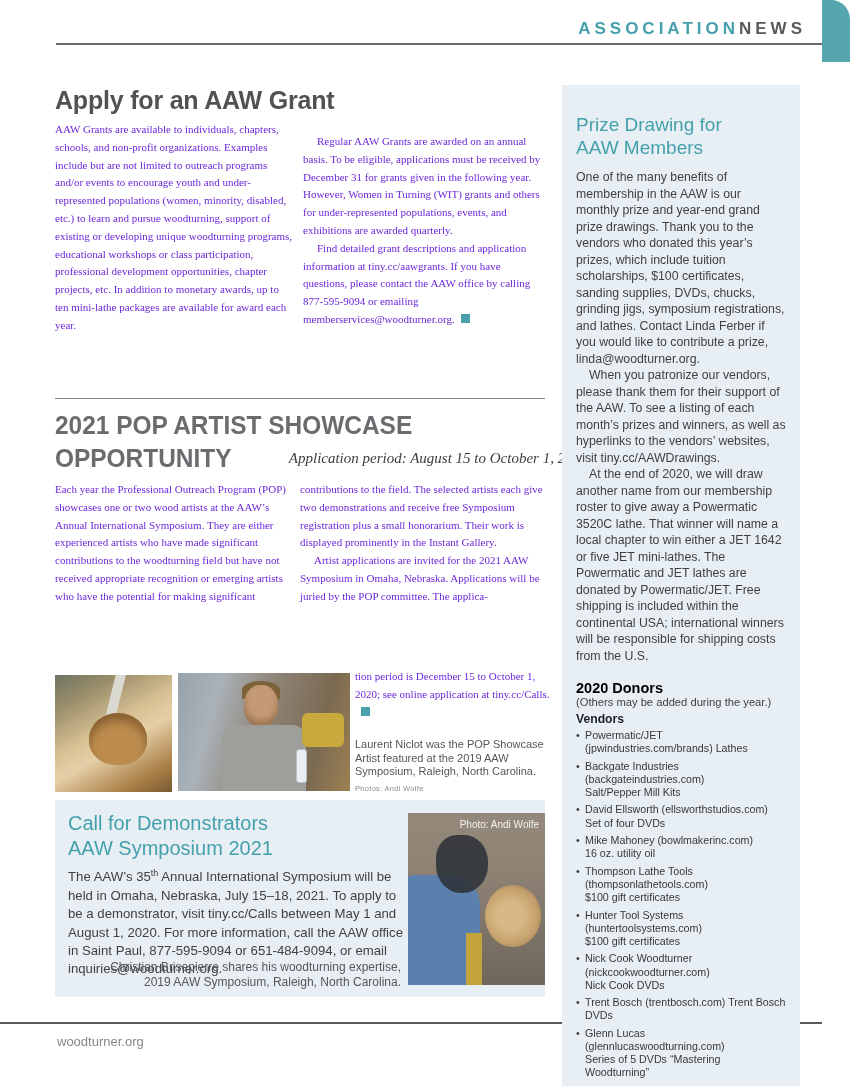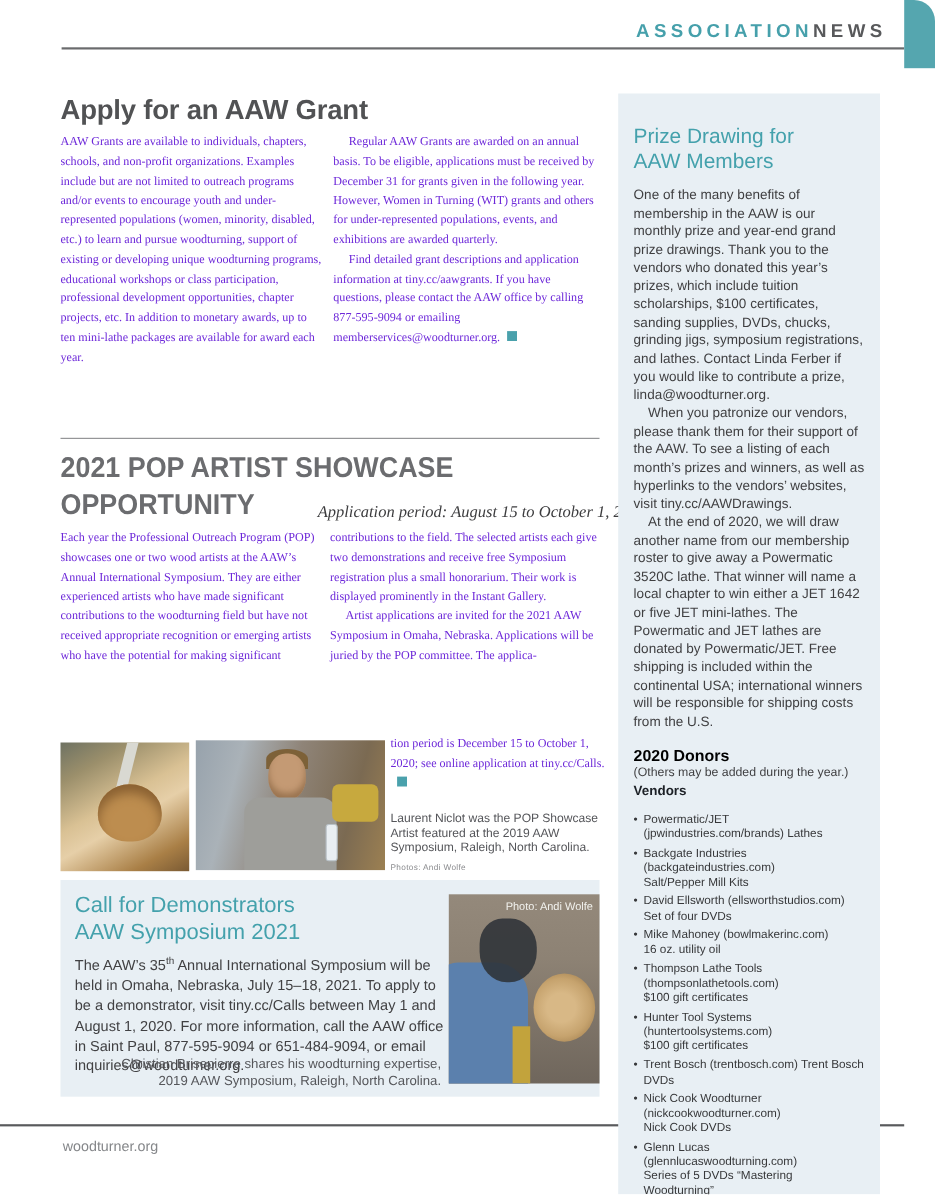--- a/index.html
+++ b/index.html
@@ -15,27 +15,27 @@
   .teal-bar    { position:absolute; left:822px; top:0; width:28px; height:62px; background:#55a6af; }
 
   
   .serif { font-family:"Liberation Serif", serif; color:#6d28d9; font-size:11px; line-height:17.8px; }
   .indent { text-indent:14px; }
   .end-marker { display:inline-block; width:9px; height:9px; background:#4aa1ac; margin-left:6px; vertical-align:baseline; }
 
   
   .h1-title { position:absolute; left:55px; top:86px; font-size:25px; font-weight:bold; color:#515254; letter-spacing:-0.2px; }
   .a1-col1 { position:absolute; left:55px;  top:121px; width:238px; }
-  .a1-col2 { position:absolute; left:303px; top:121px; width:243px; }
+  .a1-col2 { position:absolute; left:303px; top:133px; width:243px; }
   .divider { position:absolute; left:55px; top:398px; width:490px; height:1px; background:#8a8b8d; }
 
   
   .h2-block { position:absolute; left:55px; top:409px; }
   .h2-line { font-size:26px; font-weight:bold; color:#6b6c6f; line-height:33px; transform:scaleX(.94); transform-origin:left; white-space:nowrap; }
-  .h2-row { display:flex; align-items:flex-end; }
+  .h2-row { display:flex; align-items:center; }
   .app-period { font-family:"Liberation Serif", serif; font-style:italic; font-weight:normal; font-size:15px; color:#3d3d3f; margin-left:46px; letter-spacing:0; transform:none; }
   .pop-col1 { position:absolute; left:55px;  top:481px; width:241px; }
   .pop-col2 { position:absolute; left:300px; top:481px; width:246px; }
   .pop-cont { position:absolute; left:355px; top:668px; width:195px; }
 
   
   .photo { position:absolute; overflow:hidden;padding-left:26px; }
   .photo1 { left:55px; top:675px; width:117px; height:117px;
     background:linear-gradient(150deg,#6e7262 0%,#9b8f6b 20%,#d9c194 45%,#e6cfa8 58%,#a97f46 84%,#7a5a33 100%); }
   .photo1::before { content:""; position:absolute; left:52px; top:-12px; width:10px; height:95px; background:#d9d9d2; transform:rotate(14deg); }
@@ -66,21 +66,21 @@
   .call-body sup { font-size:9px; }
   .call-caption { position:absolute; left:13px; top:160px; width:333px; text-align:right; font-size:12px; line-height:15px; color:#55565a; }
 
   
   .sidebar { position:absolute; left:562px; top:85px; width:238px; height:1001px; background:#e8eff4; z-index:2; padding:28px 14px; }
   .sb-title { font-size:19px; line-height:23px; color:#44a1ac; margin-bottom:10px; }
   .sb-para { font-size:12.3px; line-height:16.5px; color:#3f3f41; }
   .sb-para.sb-indent { text-indent:13px; }
   .donors-heading { margin-top:16px; font-size:14.5px; font-weight:bold; color:#000000; }
   .donors-note { font-size:11.2px; color:#3f3f41; margin-bottom:4px; }
-  .vendors-label { font-size:12.2px; font-weight:bold; color:#1c2026; margin-bottom:13px; }
+  .vendors-label { font-size:12.2px; font-weight:bold; color:#1c2026; margin-bottom:3px; }
   .donor-list { list-style:none; }
   .donor-item { position:relative; padding-left:9px; margin-bottom:4.5px; font-size:10.7px; line-height:13.1px; color:#37383a; }
   .donor-item::before { content:"\2022"; position:absolute; left:0; top:0; }
   .donor-line:empty { display:none; }
 
   
   .footer-rule { position:absolute; left:0; top:1022px; width:822px; height:2px; background:#595a5c; z-index:1; }
   .footer-site { position:absolute; left:57px; top:1034px; font-size:13px; color:#85878a; z-index:1; }
 </style>
 </head>
@@ -192,31 +192,31 @@
 
         </li>
 
         <li class="donor-item">
           <div class="donor-line">Hunter Tool Systems (huntertoolsystems.com)</div>
           <div class="donor-line">$100 gift certificates</div>
 
         </li>
 
         <li class="donor-item">
-          <div class="donor-line">Trent Bosch (trentbosch.com) Trent Bosch DVDs</div>
-
-        </li>
-
-        <li class="donor-item">
           <div class="donor-line">Nick Cook Woodturner (nickcookwoodturner.com)</div>
           <div class="donor-line">Nick Cook DVDs</div>
 
         </li>
 
         <li class="donor-item">
+          <div class="donor-line">Trent Bosch (trentbosch.com) Trent Bosch DVDs</div>
+
+        </li>
+
+        <li class="donor-item">
           <div class="donor-line">Glenn Lucas (glennlucaswoodturning.com)</div>
           <div class="donor-line">Series of 5 DVDs “Mastering Woodturning”</div>
 
         </li>
 
         <li class="donor-item">
           <div class="donor-line">Niles Bottle Stoppers (nilesbottlestoppers.com)</div>
 
         </li>
 

